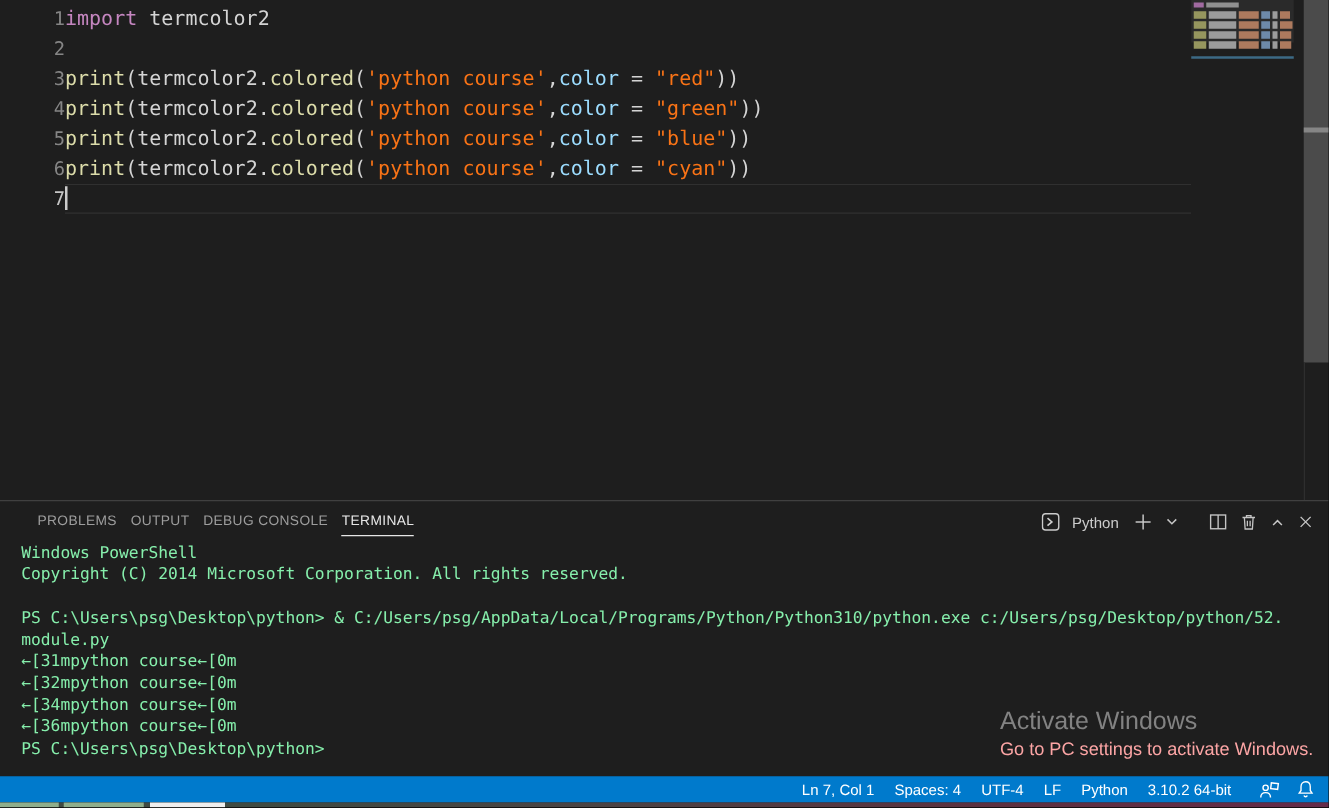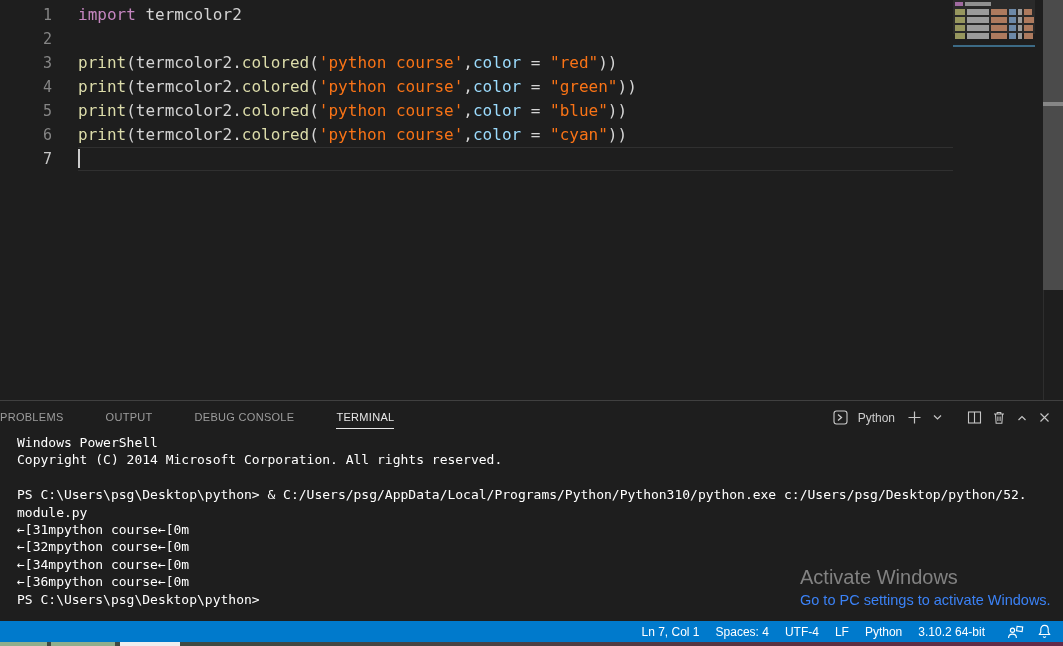--- a/index.html
+++ b/index.html
@@ -10,21 +10,21 @@
   }
   
   .editor {
     position:absolute; left:0; top:0; width:1063px; height:400px;
     background:#1e1e1e; padding-top:3px;
     font-family:"DejaVu Sans Mono", monospace; font-size:16px;
   }
   .code-line { display:flex; height:24px; line-height:24px; }
   .line-num { flex:none; width:52px; text-align:right; color:#858585; font-size:15px; }
   .line-num.current { color:#c6c6c6; }
-  .line-content { flex:1; margin-left:26px; margin-right:110px; white-space:pre; color:#d4d4d4; }
+  .line-content { flex:1; margin-right:110px; white-space:pre; color:#d4d4d4; }
   .line-content.current { box-shadow: inset 0 1px 0 #303030, inset 0 -1px 0 #303030; }
   .tok-keyword { color:#C586C0; }
   .tok-func    { color:#DCDCAA; }
   .tok-plain   { color:#D4D4D4; }
   .tok-string  { color:#f97316; }
   .tok-var     { color:#9CDCFE; }
   .cursor {
     display:inline-block; width:2px; height:19px; background:#cccccc;
     vertical-align:middle; margin-top:-3px;
   }
@@ -38,38 +38,38 @@
   .scrollbar { position:absolute; left:1043px; top:0; width:20px; height:400px; }
   .scroll-thumb { position:absolute; left:0; top:0; width:20px; height:290px; background:#4b4b4b; }
   .scroll-band { position:absolute; left:0; top:102px; width:20px; height:4px; background:#868686; }
   .scroll-track-lower { position:absolute; left:0; top:290px; width:20px; height:110px; border-left:1px solid #2e2e2e; }
   
   .panel {
     position:absolute; left:0; top:400px; width:1063px; height:221px;
     background:#1e1e1e; border-top:1px solid rgba(128,128,128,0.35);
   }
   .panel-header { position:absolute; left:0; top:0; width:1063px; height:33px; display:flex; align-items:center; }
-  .panel-tabs { display:flex; column-gap:42px; margin-left:0;justify-content:center; }
+  .panel-tabs { display:flex; column-gap:11px; margin-left:30px;justify-content:center; }
   .panel-tab {
     font-size:11px; letter-spacing:0.3px; color:#9d9d9d; cursor:pointer;
     padding:4px 0 5px 0; text-transform:uppercase;
   }
   .panel-tab.active { color:#e7e7e7; border-bottom:1px solid #e7e7e7; }
   .panel-actions { margin-left:auto; margin-right:12px; display:flex; align-items:center; column-gap:10px; }
   .shell-label { color:#cccccc; font-size:12px; margin-right:2px; }
   .action-icon { display:flex; align-items:center; justify-content:center; cursor:pointer; }
   .sep-gap { width:4px; }
   .terminal {
     position:absolute; left:17px; top:33px; width:1040px; height:180px;
     font-family:"DejaVu Sans Mono", monospace; font-size:13px; line-height:17.4px;
-    color:#ffffff; white-space:pre;
+    color:#86efac; white-space:pre;
   }
   .watermark { position:absolute; left:752px; top:165px; color:#7c7c7c;margin-left:48px; }
   .watermark-title { font-size:20px; color:#828282; }
-  .watermark-sub { font-size:14.5px; color:#3b82f6; margin-top:3px; }
+  .watermark-sub { font-size:14.5px; color:#fca5a5; margin-top:3px; }
   
   .statusbar {
     position:absolute; left:0; top:621px; width:1063px; height:21px;
     background:#007ACC; display:flex; align-items:center; color:#ffffff;
     font-size:12px;
   }
   .status-right { margin-left:auto; display:flex; align-items:center; column-gap:16px; padding-right:12px; }
   .status-item { cursor:pointer; white-space:nowrap; }
   .status-icons { display:flex; align-items:center; column-gap:14px; margin-left:6px; }
   

